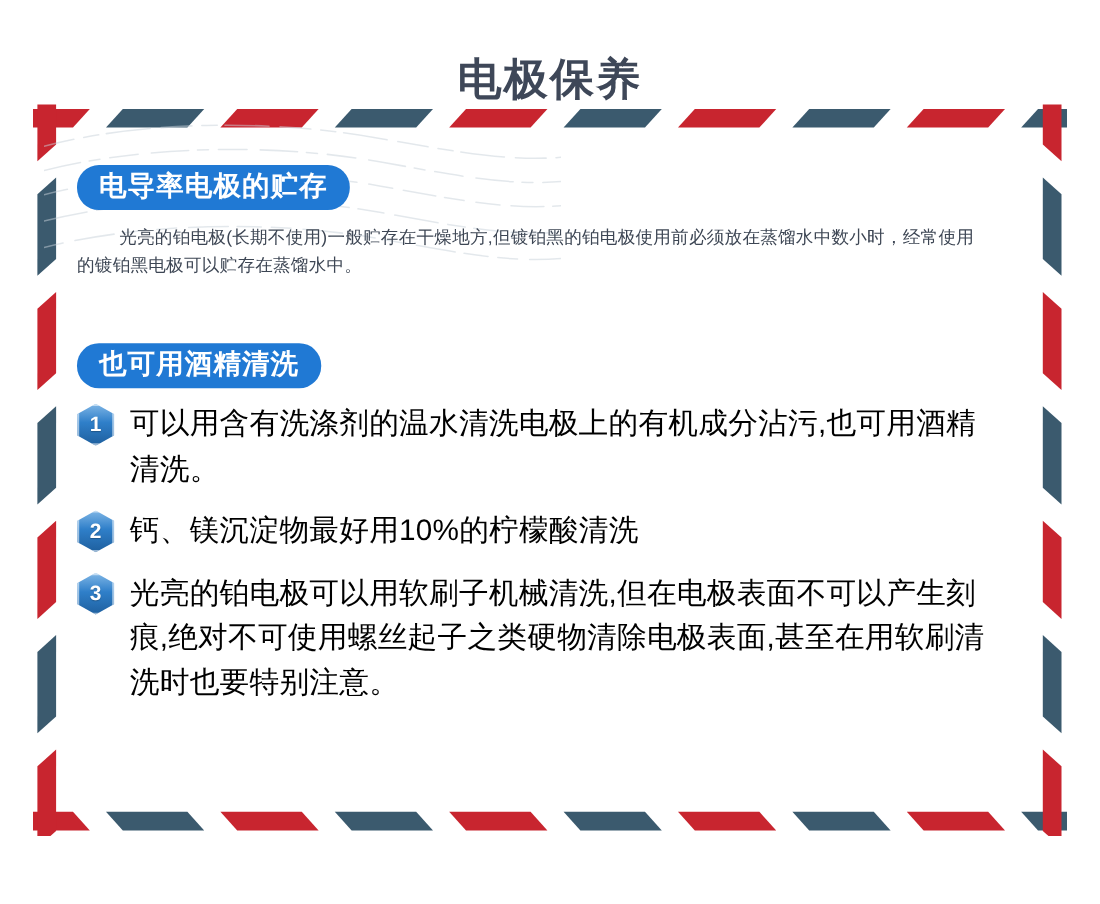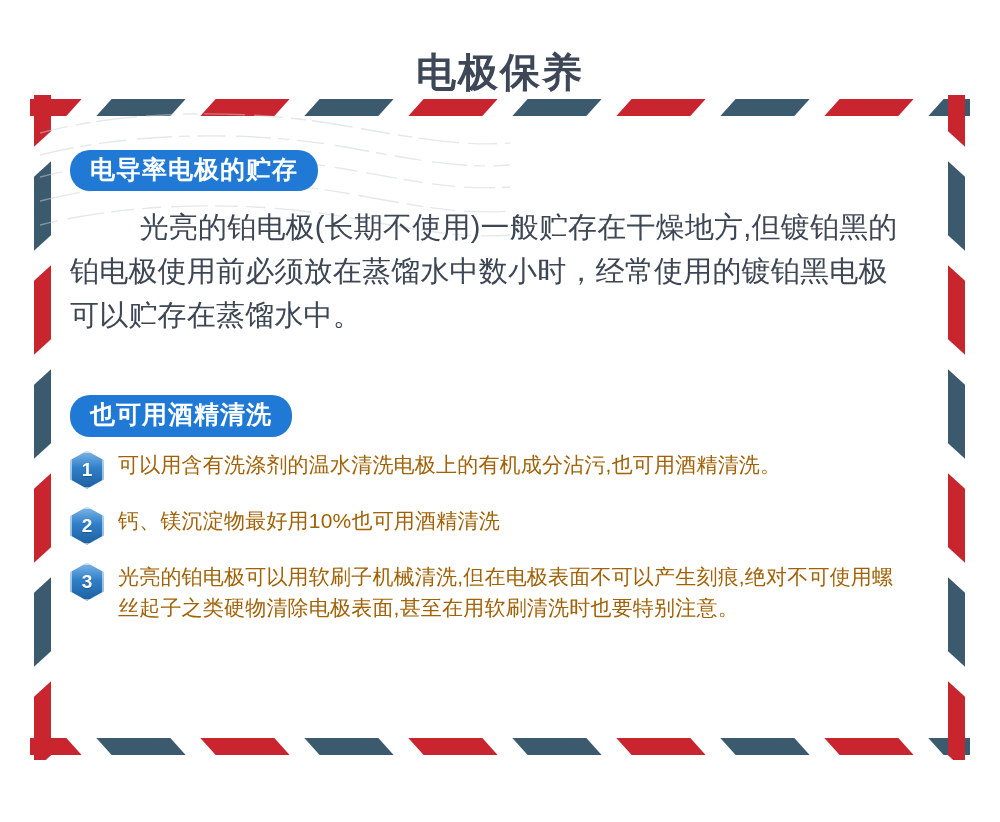--- a/index.html
+++ b/index.html
@@ -106,21 +106,21 @@
     font-size: 25px;
     font-weight: 700;
     letter-spacing: 1px;
     border-radius: 20px;
     padding: 4px 20px 6px 20px;
     line-height: 1.25;
     white-space: nowrap;
   }
 
   .body-text {
-    font-size: 29px;
+    font-size: 16px;
     line-height: 1.52;
     color: #3d4654;
     margin: 14px 0 0 0;
     max-width: 830px;
     letter-spacing: 0.2px;
   }
   .body-text.indent { text-indent: 2.4em; }
 
   .list { margin-top: 12px; }
 
@@ -159,23 +159,23 @@
     align-items: center;
     justify-content: center;
     color: #ffffff;
     font-size: 19px;
     font-weight: 700;
     line-height: 1;
     text-shadow: 0 1px 1px rgba(0,0,0,0.25);
   }
 
   .item-text {
-    font-size: 21px;
+    font-size: 27px;
     line-height: 1.5;
-    color: #a16207;
+    color: #000000;
     max-width: 790px;
     letter-spacing: 0.2px;
   }
 </style>
 </head>
 <body>
 
 <h1 class="page-title">电极保养</h1>
 
 <div class="envelope">
@@ -255,21 +255,21 @@
           </span>
           <span class="item-text">可以用含有洗涤剂的温水清洗电极上的有机成分沾污,也可用酒精清洗。</span>
         </div>
 
         <div class="list-item">
           <span class="hex">
             <span class="hex-outline"></span>
             <span class="hex-shape"></span>
             <span class="hex-num">2</span>
           </span>
-          <span class="item-text">钙、镁沉淀物最好用10%也可用酒精清洗</span>
+          <span class="item-text">钙、镁沉淀物最好用10%的柠檬酸清洗</span>
         </div>
 
         <div class="list-item">
           <span class="hex">
             <span class="hex-outline"></span>
             <span class="hex-shape"></span>
             <span class="hex-num">3</span>
           </span>
           <span class="item-text">光亮的铂电极可以用软刷子机械清洗,但在电极表面不可以产生刻痕,绝对不可使用螺丝起子之类硬物清除电极表面,甚至在用软刷清洗时也要特别注意。</span>
         </div>

